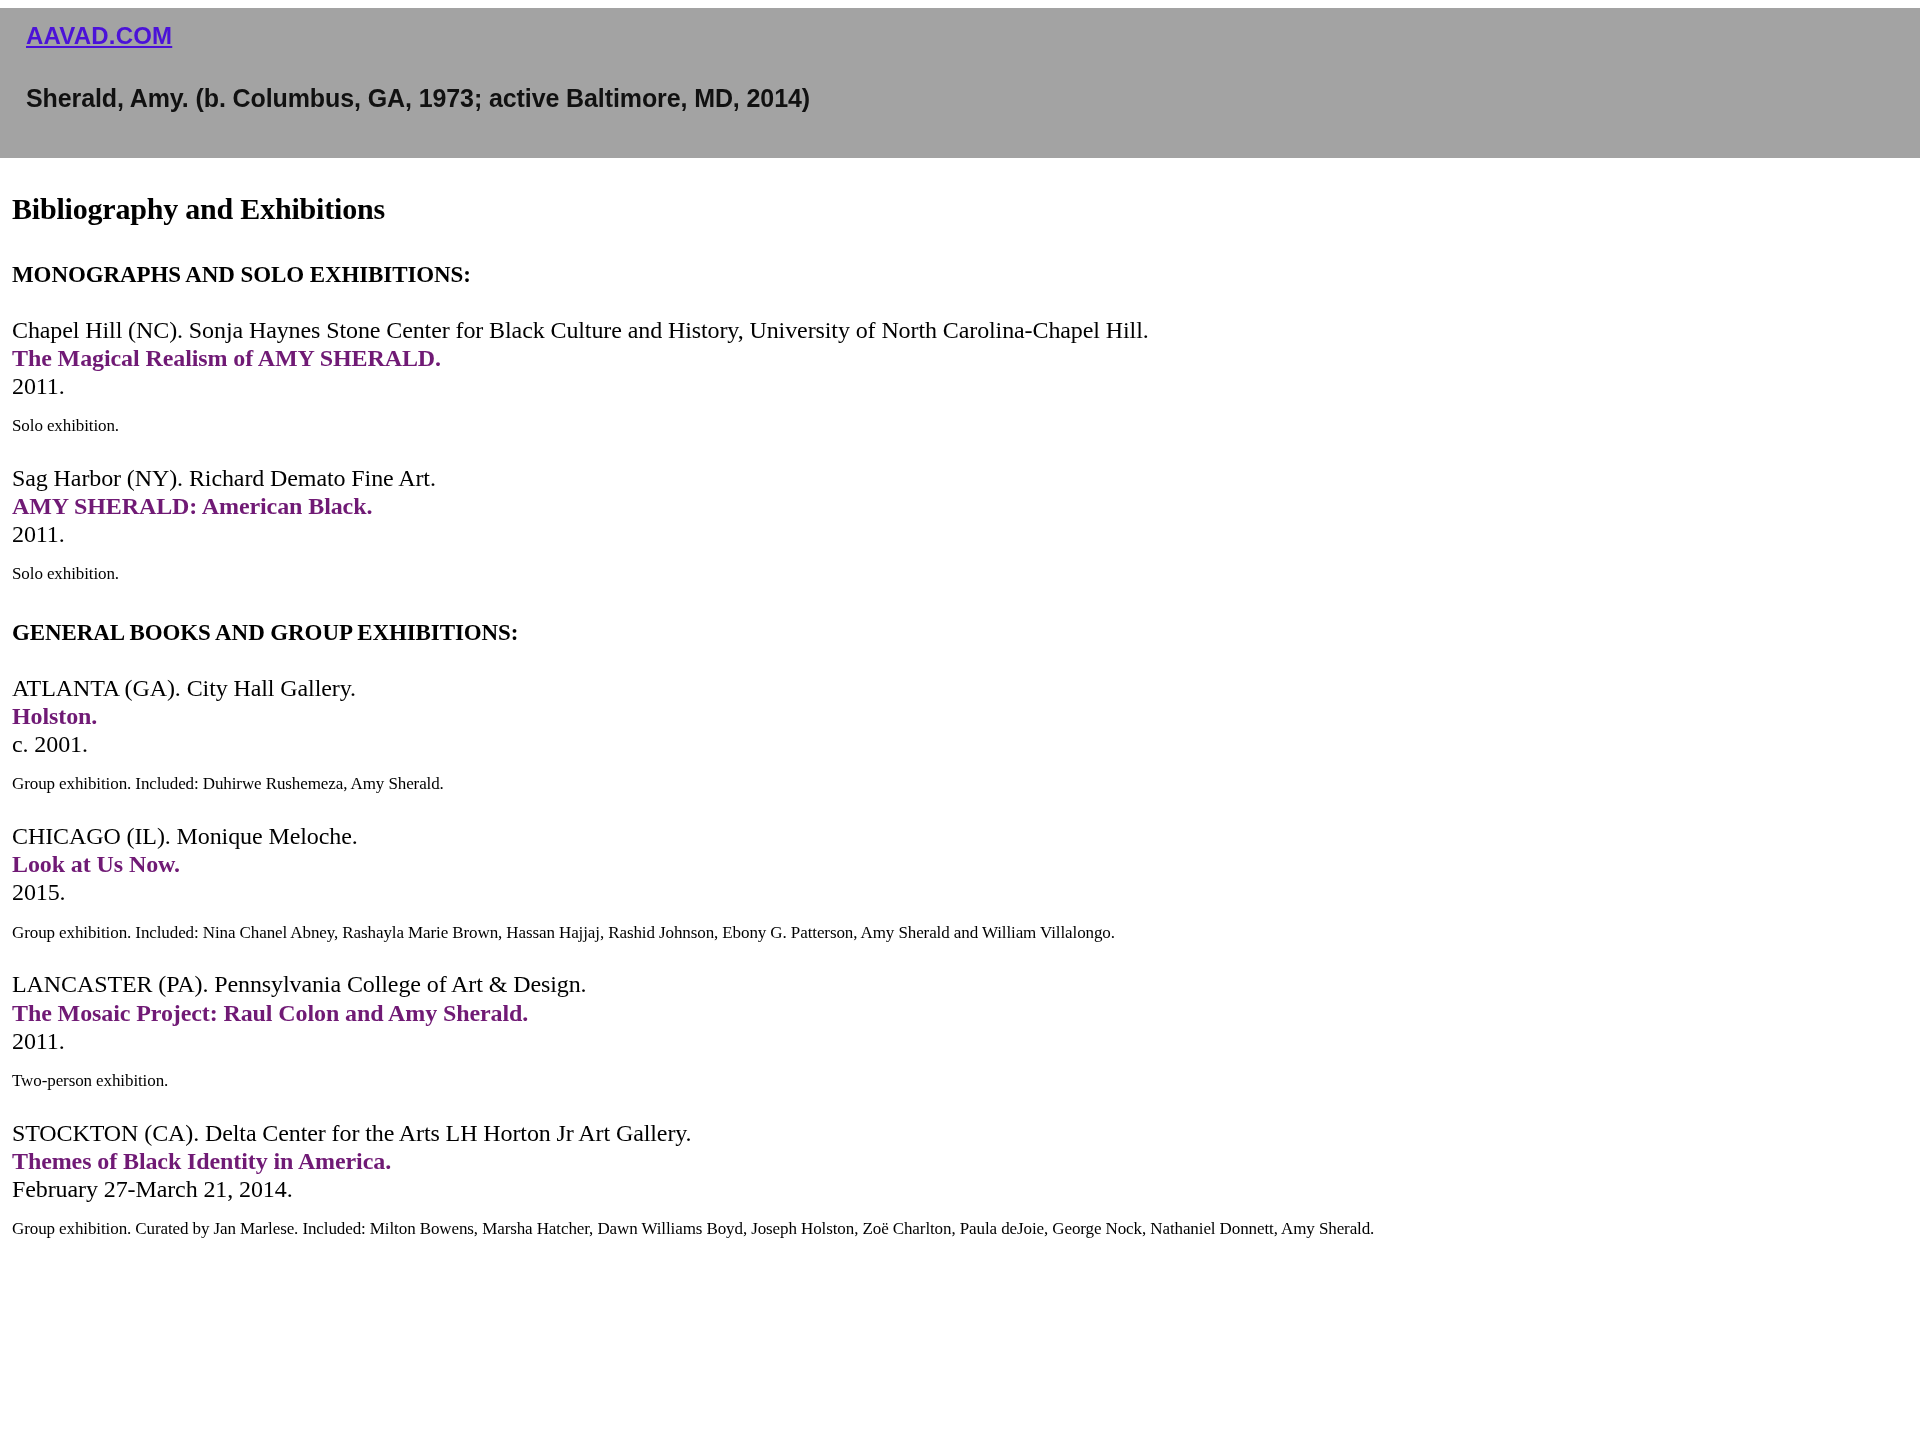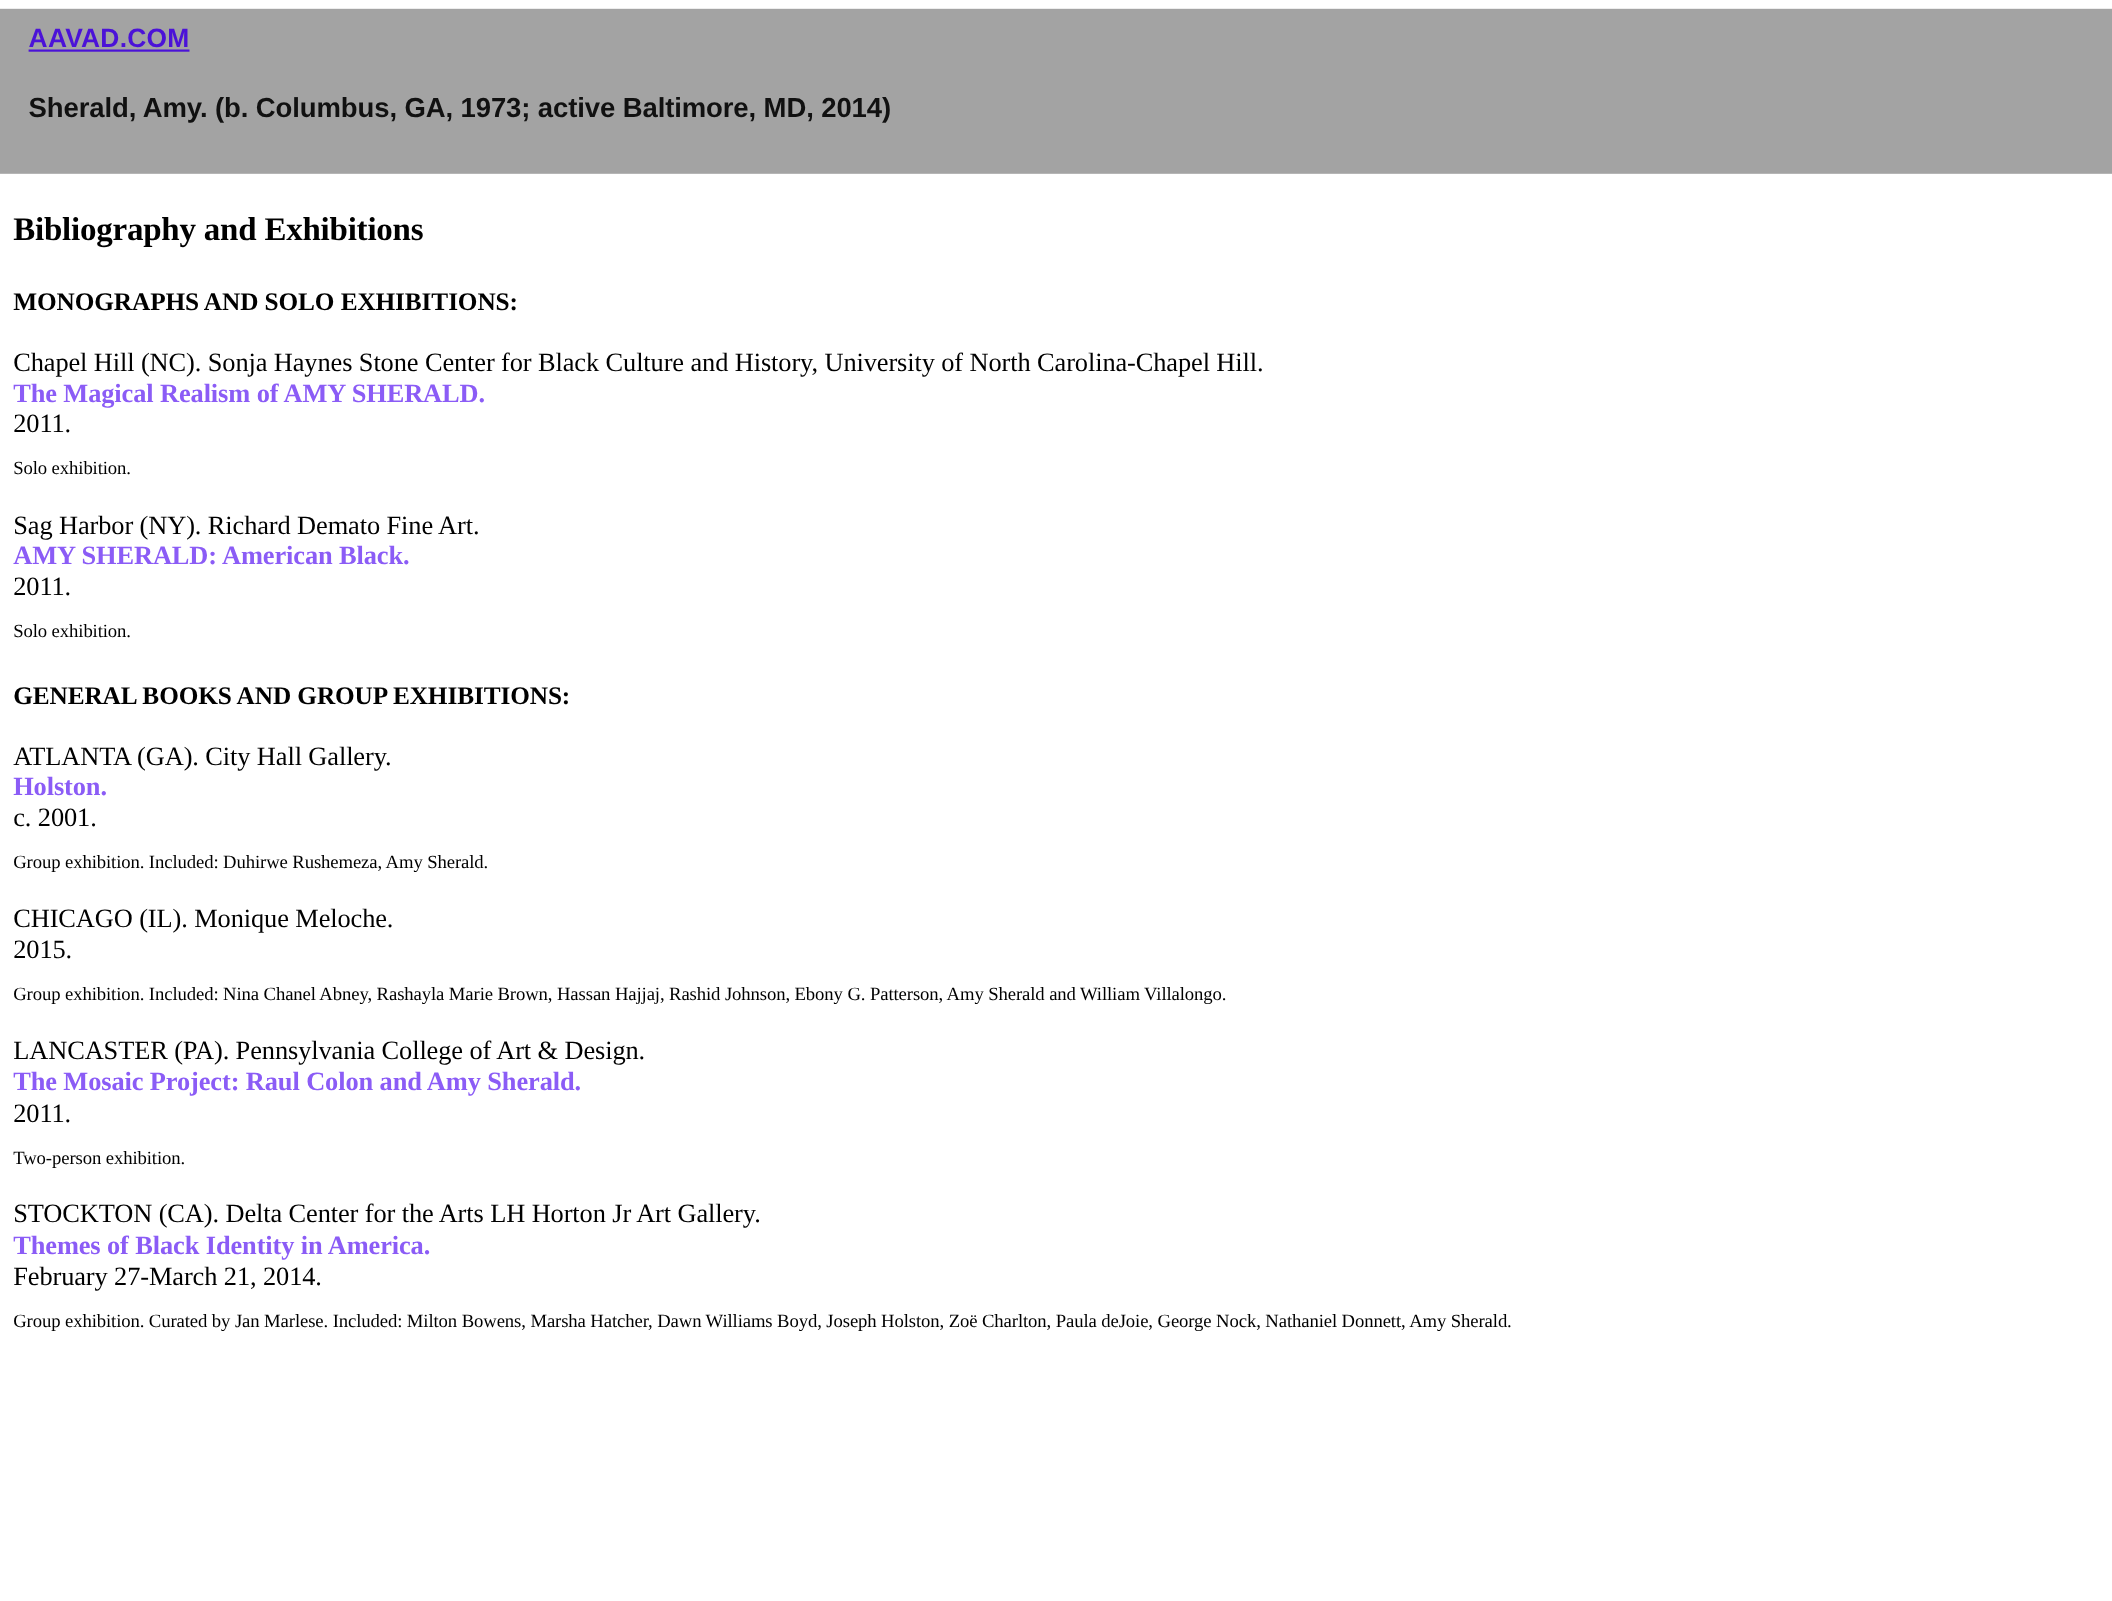--- a/index.html
+++ b/index.html
@@ -67,21 +67,21 @@
   }
   .entry .venue {
     font-size: 24px;
     font-weight: 400;
     letter-spacing: -0.1px;
     white-space: nowrap;
   }
   .entry .title {
     font-size: 24px;
     font-weight: 700;
-    color: #8b5cf6;
+    color: #701a75;
     letter-spacing: -0.1px;
     white-space: nowrap;
     cursor: pointer;
   }
   .entry .date {
     font-size: 24px;
     font-weight: 400;
     letter-spacing: -0.1px;
   }
   .entry .note {
@@ -118,20 +118,21 @@
       </div>
       <div class="section-heading">GENERAL BOOKS AND GROUP EXHIBITIONS:</div>
       <div class="entry">
         <div class="venue">ATLANTA (GA). City Hall Gallery.</div>
         <div class="title">Holston.</div>
         <div class="date">c. 2001.</div>
         <div class="note">Group exhibition. Included: Duhirwe Rushemeza, Amy Sherald.</div>
       </div>
       <div class="entry">
         <div class="venue">CHICAGO (IL). Monique Meloche.</div>
+        <div class="title">Look at Us Now.</div>
         <div class="date">2015.</div>
         <div class="note">Group exhibition. Included: Nina Chanel Abney, Rashayla Marie Brown, Hassan Hajjaj, Rashid Johnson, Ebony G. Patterson, Amy Sherald and William Villalongo.</div>
       </div>
       <div class="entry">
         <div class="venue">LANCASTER (PA). Pennsylvania College of Art &amp; Design.</div>
         <div class="title">The Mosaic Project: Raul Colon and Amy Sherald.</div>
         <div class="date">2011.</div>
         <div class="note">Two-person exhibition.</div>
       </div>
       <div class="entry">

